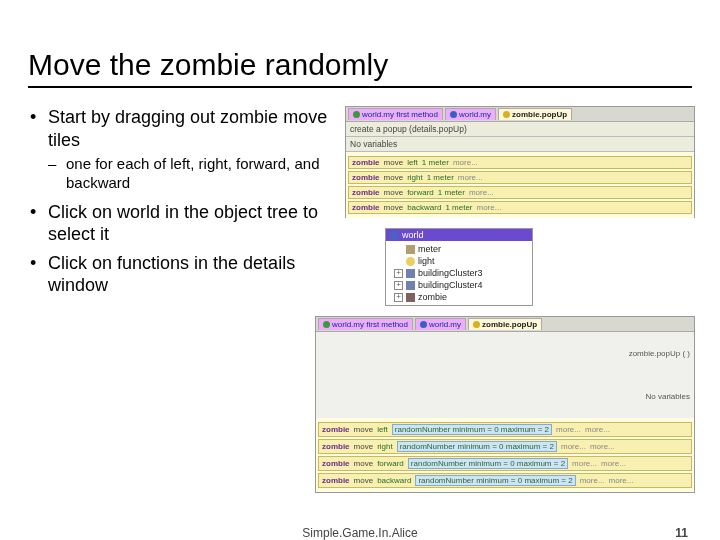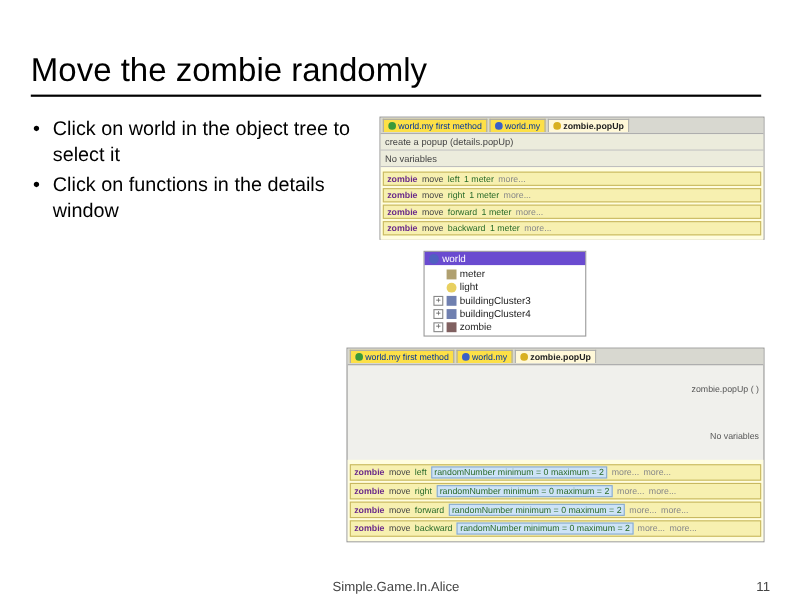--- a/index.html
+++ b/index.html
@@ -84,21 +84,22 @@
     font-size: 12px;
     color: #444;
   }
   .footer-center {
     position: absolute;
     left: 50%;
     transform: translateX(-50%);
   }
   .footer-right {
     position: absolute;
-    right: 20px;
+    right: 32px;
+    font-weight: bold;
   }
 
   
   .panel {
     border: 1px solid #999;
     background: #f0f0ec;
     font-size: 9px;
     color: #333;
   }
   .tabbar {
@@ -107,21 +108,21 @@
     background: #d8d8d0;
     border-bottom: 1px solid #aaa;
     padding: 1px 2px;
     gap: 2px;
   }
   .tab {
     display: flex;
     align-items: center;
     gap: 2px;
     padding: 1px 4px;
-    background: #fde047;
+    background: #f0abfc;
     border: 1px solid #aaa;
     border-bottom: none;
     font-size: 8px;
     color: #003399;
   }
   .tab.sel {
     background: #fff8d8;
     color: #222;
     font-weight: bold;
   }
@@ -182,20 +183,26 @@
 </style>
 </head>
 <body>
 
 <div class="slide">
   <div class="title">Move the zombie randomly</div>
 
   <div class="content-row">
     <div class="text-col">
       <ul class="b1">
+        <li>
+          <span>Start by dragging out zombie move tiles</span>
+          <ul class="b2">
+            <li>one for each of left, right, forward, and backward</li>
+          </ul>
+        </li>
         <li>Click on world in the object tree to select it</li>
         <li>Click on functions in the details window</li>
       </ul>
     </div>
 
     <div class="img-col">
 
       <div class="panel" style="height:112px;">
         <div class="tabbar">
           <div class="tab">

